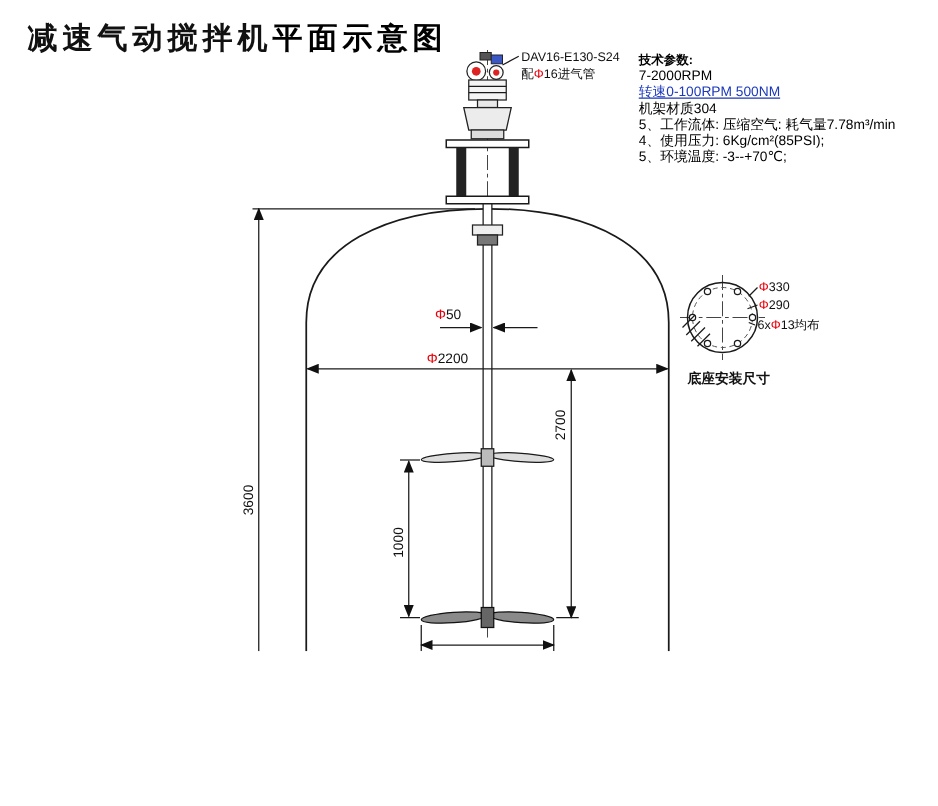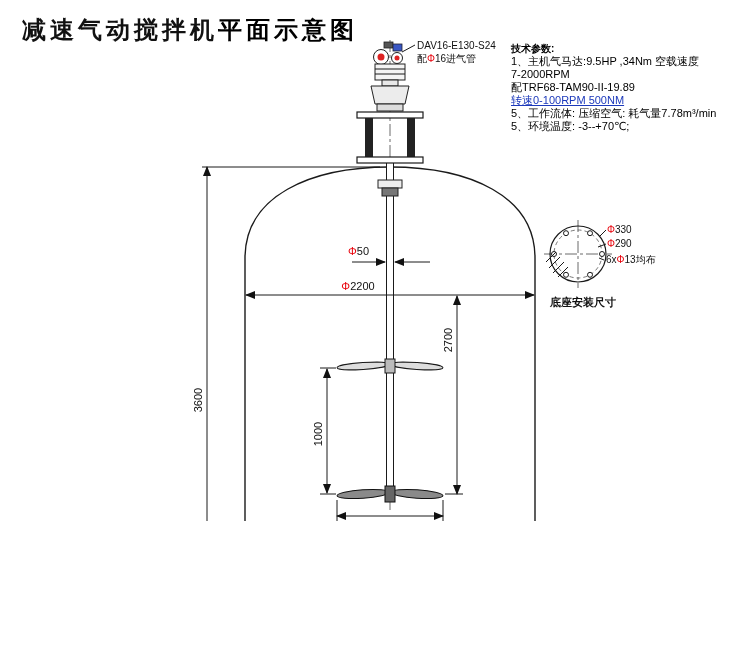--- a/index.html
+++ b/index.html
@@ -149,22 +149,22 @@
     </g>
   </svg>
 
   <div class="title">
     <span>减速气动搅拌机</span><span class="red">平面示意图</span>
   </div>
 
   <div class="specs">
     <div>
         <div class="spec-line" style="font-weight: bold; font-size: 10px;">技术参数:</div>
-        <div class="spec-line">1、主机气马达:9.5HP ,34Nm 空载速度</div>
         <div class="spec-line">7-2000RPM</div>
-        <div class="spec-line">配TRF68-TAM90-II-19.89</div>
         <div class="spec-line" style="color: rgb(28, 57, 187); text-decoration: underline;">转速0-100RPM  500NM</div>
+        <div class="spec-line">机架材质304</div>
         <div class="spec-line">5、工作流体: 压缩空气: 耗气量7.78m³/min</div>
+        <div class="spec-line">4、使用压力: 6Kg/cm²(85PSI);</div>
         <div class="spec-line">5、环境温度: -3--+70℃;</div>
       </div>
   </div>
 
 </div>
 
 </body></html>

